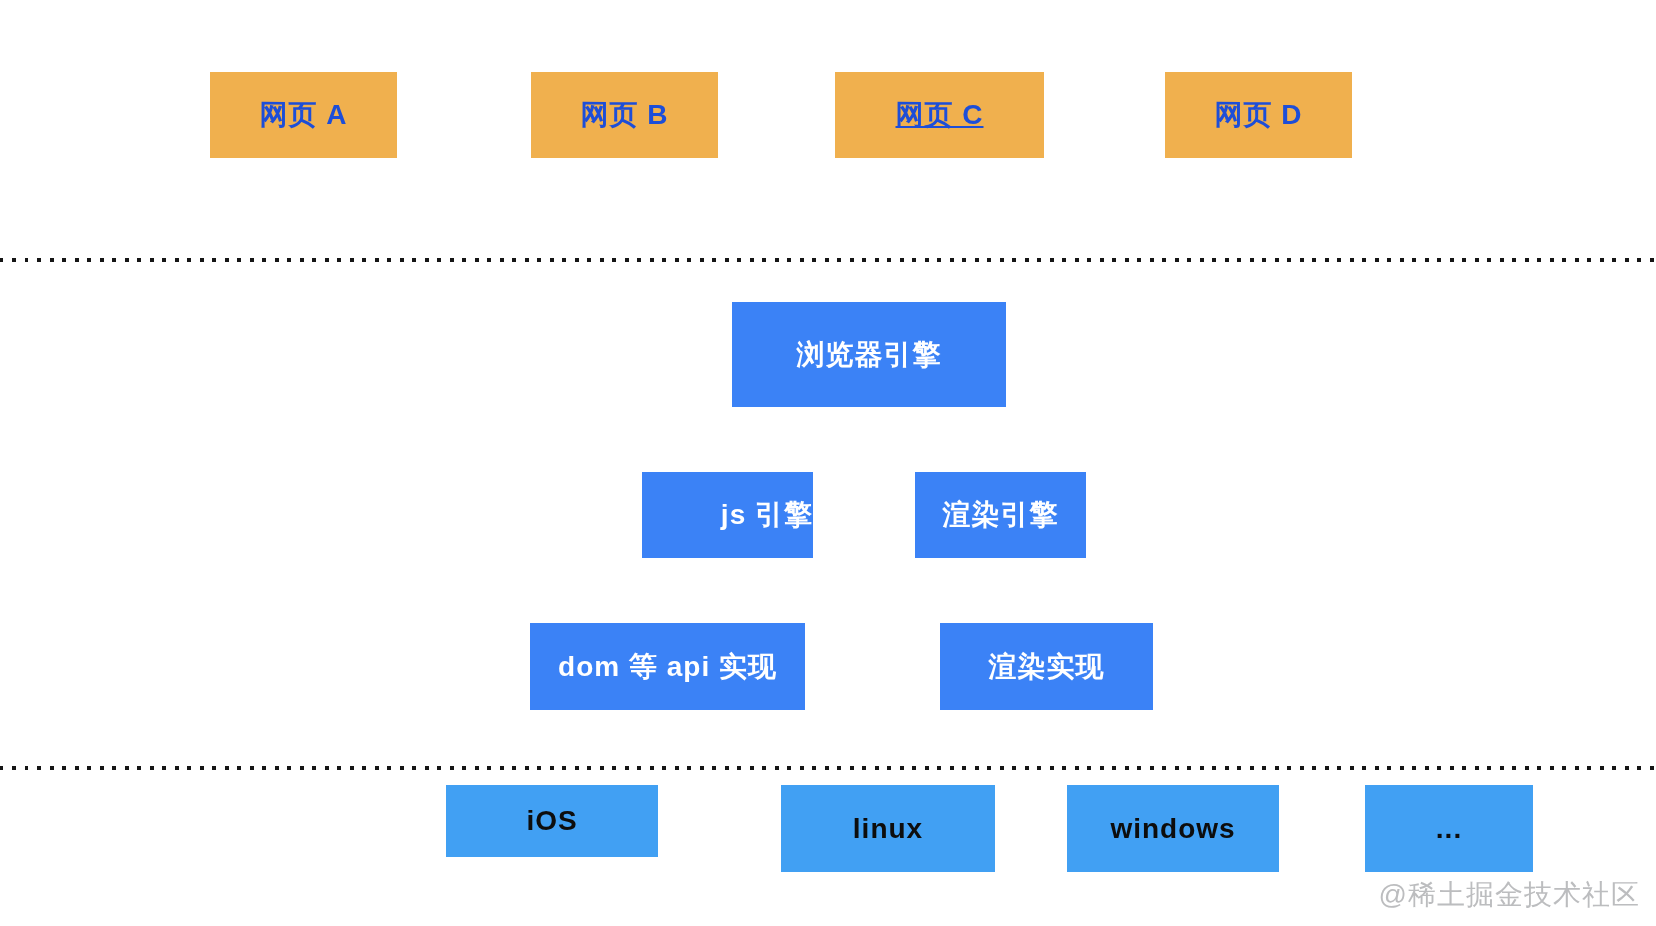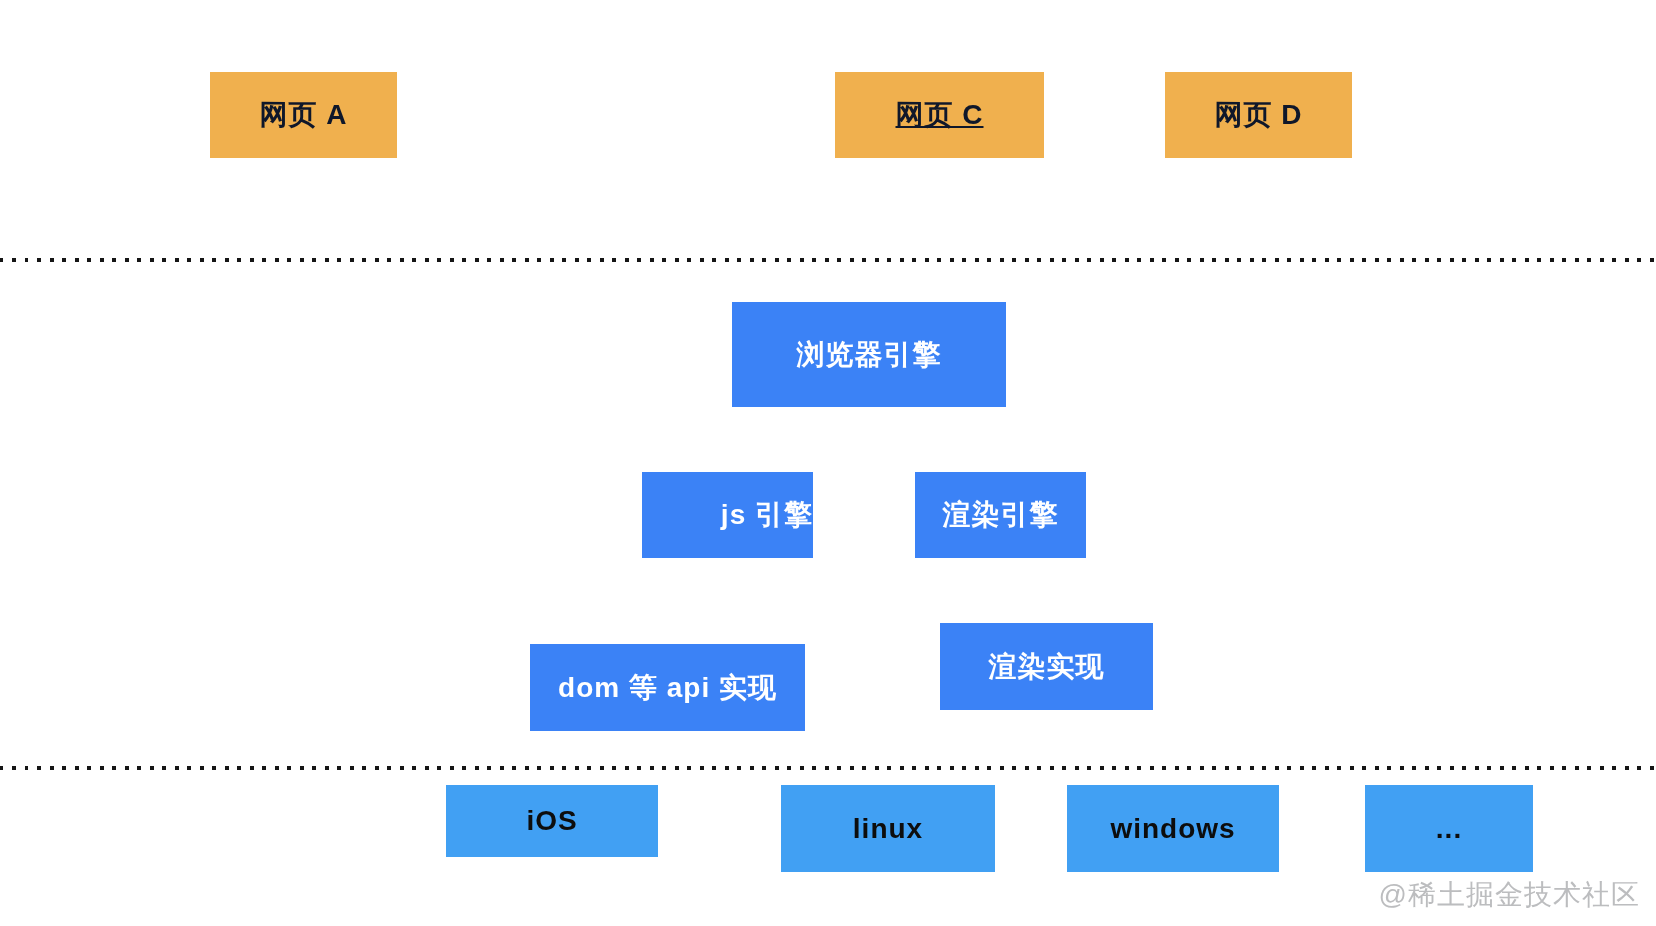--- a/index.html
+++ b/index.html
@@ -21,21 +21,21 @@
     align-items: center;
     justify-content: center;
     font-weight: bold;
     font-size: 28px;
     line-height: 1;
     letter-spacing: 1px;
     box-sizing: border-box;
   }
   .box--page {
     background: #f0b04e;
-    color: #0f172a;
+    color: #1d4ed8;
   }
   .box--engine {
     background: #3b82f6;
     color: #ffffff;
   }
   .box--os {
     background: #41a0f3;
     color: #0d0d0d;
   }
   .dotted-sep {
@@ -60,41 +60,44 @@
   }
 </style>
 </head>
 <body>
 
 <div class="canvas">
 
   <div class="box box--page" style="left:210px; top:72px; width:187px; height:86px;">
     <span>网页 A</span>
   </div>
+  <div class="box box--page" style="left:531px; top:72px; width:187px; height:86px;">
+    <span>网页 B</span>
+  </div>
   <div class="box box--page" style="left:835px; top:72px; width:209px; height:86px;text-decoration:underline;">
     <span>网页 C</span>
   </div>
   <div class="box box--page" style="left:1165px; top:72px; width:187px; height:86px;">
     <span>网页 D</span>
   </div>
 
   <div class="dotted-sep" style="top:258px;"></div>
 
   <div class="box box--engine" style="left:732px; top:302px; width:274px; height:105px;">
     <span>浏览器引擎</span>
   </div>
 
   <div class="box box--engine" style="left:642px; top:472px; width:171px; height:86px;justify-content:flex-end;">
     <span>js 引擎</span>
   </div>
   <div class="box box--engine" style="left:915px; top:472px; width:171px; height:86px;">
     <span>渲染引擎</span>
   </div>
 
-  <div class="box box--engine" style="left:530px; top:623px; width:275px; height:87px;margin-top:21px;">
+  <div class="box box--engine" style="left:530px; top:623px; width:275px; height:87px;">
     <span>dom 等 api 实现</span>
   </div>
   <div class="box box--engine" style="left:940px; top:623px; width:213px; height:87px;">
     <span>渲染实现</span>
   </div>
 
   <div class="dotted-sep" style="top:766px;"></div>
 
   <div class="box box--os" style="left:446px; top:785px; width:212px; height:72px;">
     <span>iOS</span>

